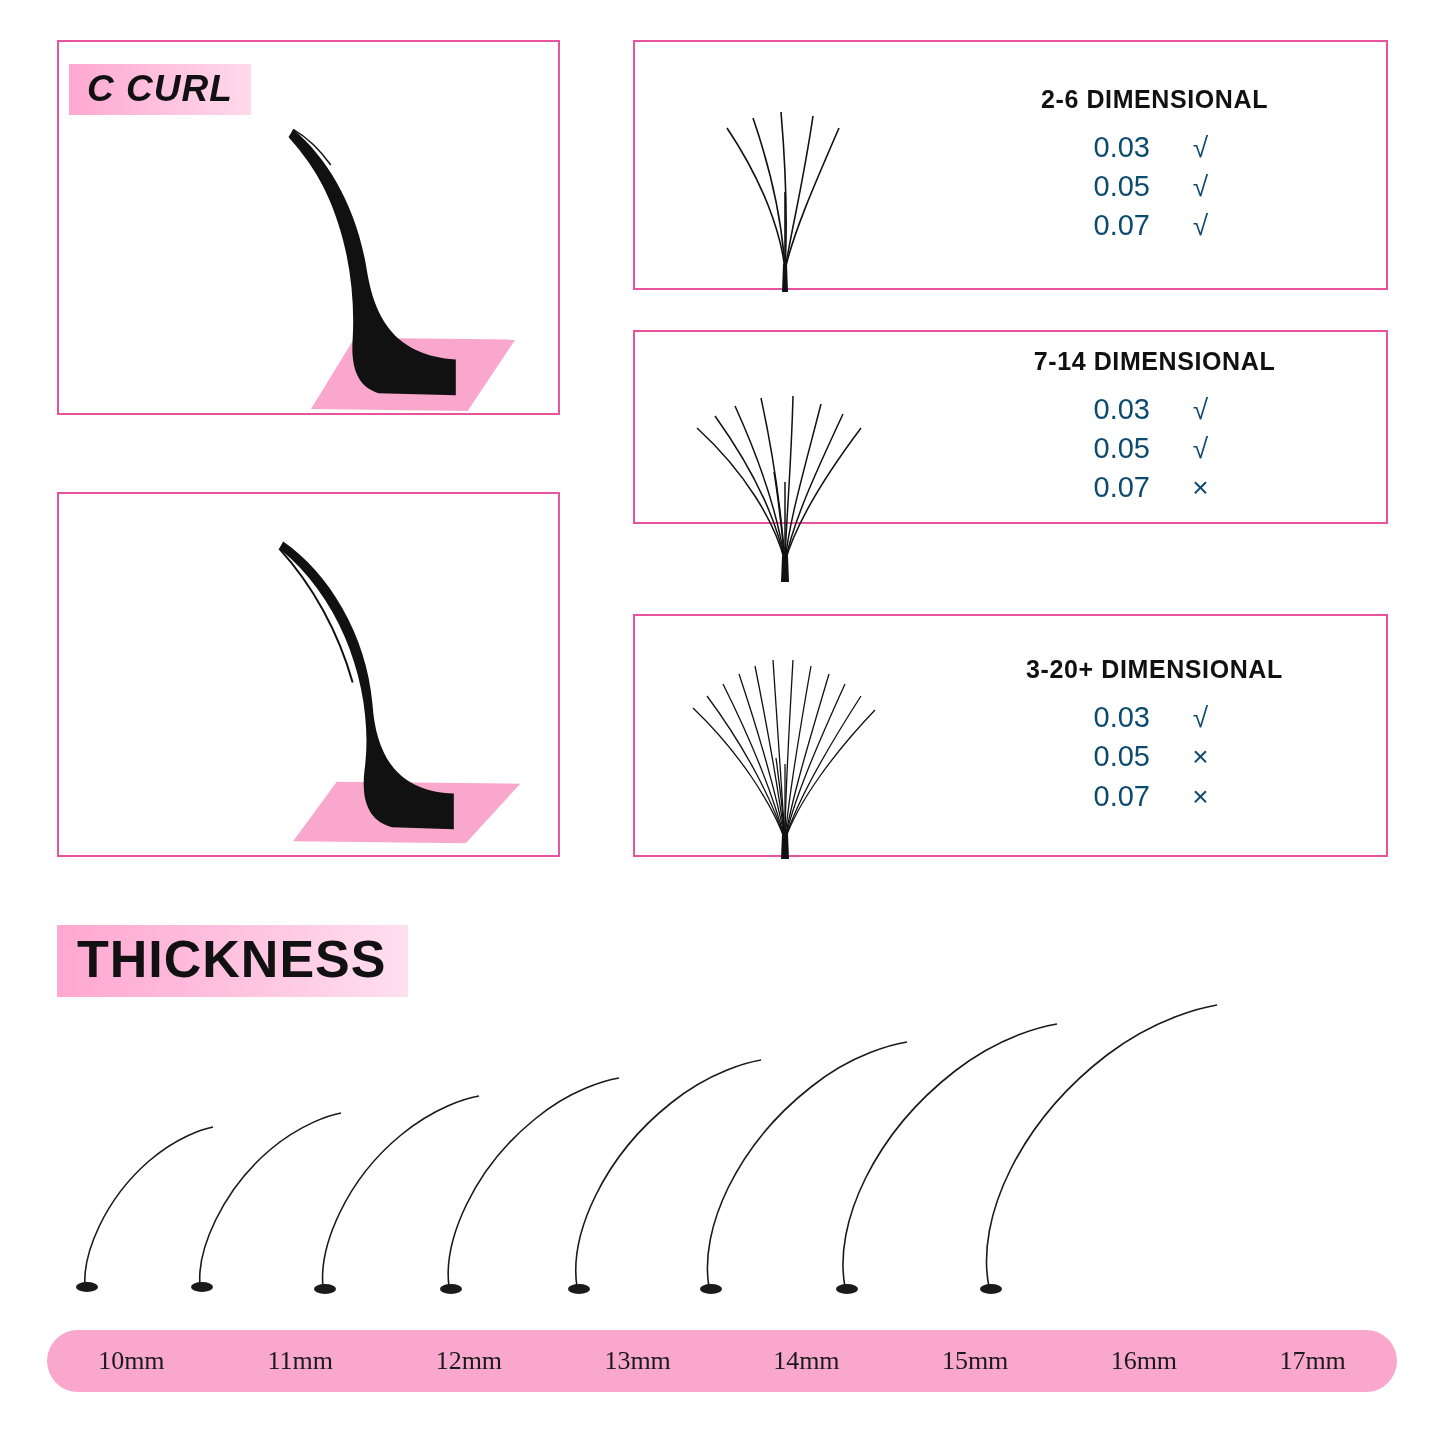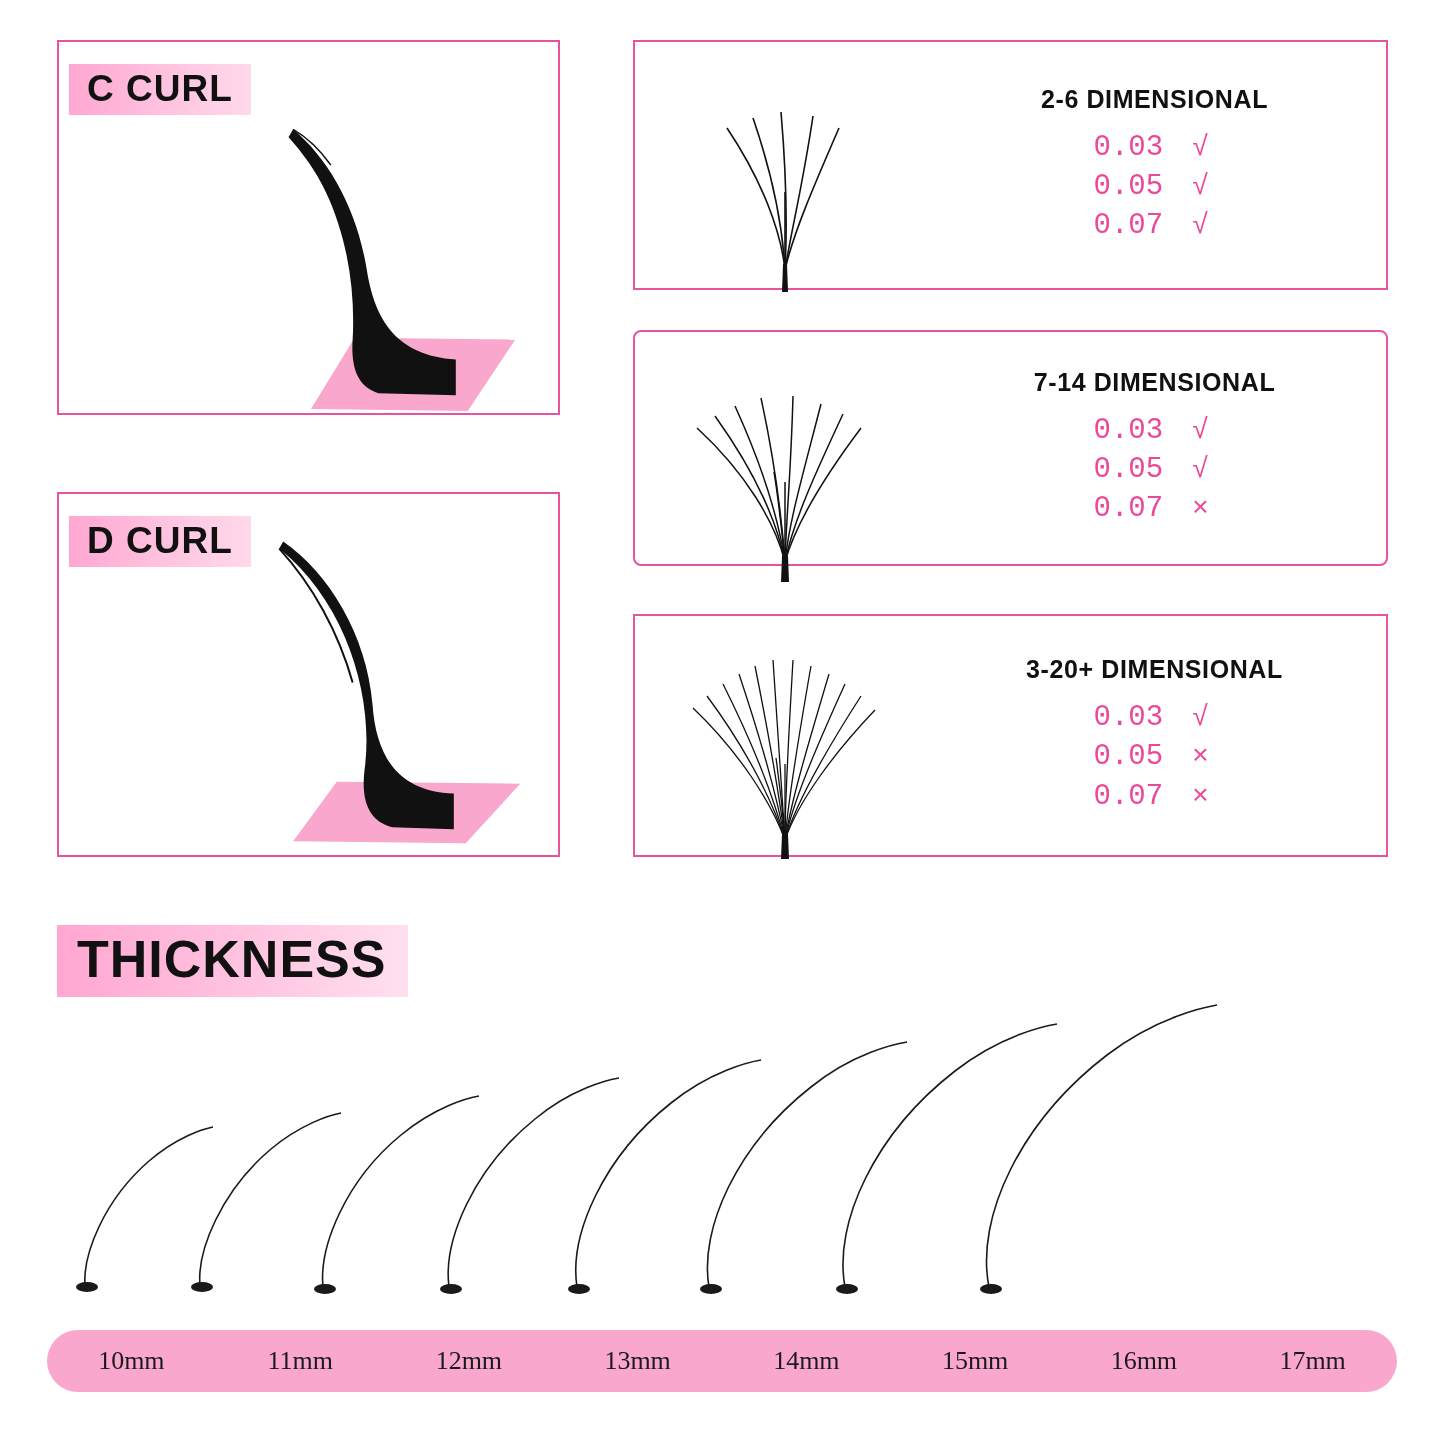--- a/index.html
+++ b/index.html
@@ -25,33 +25,34 @@
   
   #panel-c-curl { left: 57px;  top: 40px;  width: 503px; height: 375px; }
   #panel-d-curl { left: 57px;  top: 492px; width: 503px; height: 365px; }
 
   .curl-label {
     position: absolute;
     left: 10px;
     top: 22px;
     background: linear-gradient(to right, #ffa7d1 0%, #ffc4e0 55%, #ffd9ea 100%);
     padding: 6px 18px 8px 18px;
+    font-style: italic;
     font-weight: bold;
     font-size: 37px;
     letter-spacing: 1px;
     color: #111;
     font-family: "Liberation Sans", sans-serif;
     line-height: 1;
   }
 
   .curl-art { position: absolute; inset: 0; }
 
   
   #panel-dim-0 { left: 633px; top: 40px;  width: 755px; height: 250px; }
-  #panel-dim-1 { left: 633px; top: 330px; width: 755px; height: 236px; border-radius: 8px; }
+  #panel-dim-1 { left: 633px; top: 330px; width: 755px; height: 194px; }
   #panel-dim-2 { left: 633px; top: 614px; width: 755px; height: 243px; }
 
   .dim-inner {
     position: absolute;
     inset: 0;
     display: flex;
     align-items: center;
   }
   .fan-wrap {
     width: 300px;
@@ -69,23 +70,23 @@
     font-size: 25px;
     letter-spacing: 0.6px;
     color: #111;
     margin-bottom: 14px;
   }
   .dim-rows {
     display: inline-block;
     text-align: left;
   }
   .dim-row {
-    font-family: Liberation Mono, monospace;
+    font-family: Liberation Sans, sans-serif;
     font-size: 29px;
-    color: #ec4899;
+    color: #0c4a6e;
     line-height: 1.35;
     white-space: nowrap;
   }
   .dim-row .val { display: inline-block; width: 92px; }
   .dim-row .mark { display: inline-block; width: 30px; text-align: center; font-size: 28px; }
 
   
   #thickness-label {
     position: absolute;
     left: 57px;
@@ -133,21 +134,20 @@
   <div class="curl-label">C CURL</div>
   <svg class="curl-art" viewBox="0 0 503 375">
     <polygon points="298,298 460,300 412,372 254,370" fill="#f9a7cd"></polygon>
     <path d="M232,95 C282,150 300,230 296,300 C294,330 302,348 322,354 L400,356 L400,320 C340,316 318,280 310,228 C300,168 272,118 236,88 Z" fill="#111111"></path>
     <path d="M232,95 C262,128 282,168 292,210" stroke="#111111" stroke-width="2" fill="none"></path>
     <path d="M236,88 C250,96 264,110 274,124" stroke="#111111" stroke-width="1.5" fill="none"></path>
   </svg>
 </div>
 
 <div class="panel" id="panel-d-curl">
-  <div class="curl-label">D CURL</div>
   <svg class="curl-art" viewBox="0 0 503 365">
     <polygon points="280,290 465,292 410,352 236,350" fill="#f9a7cd"></polygon>
     <path d="M222,55 C290,110 318,205 308,278 C304,312 314,330 336,336 L398,338 L398,302 C344,300 320,268 316,212 C310,142 272,80 226,48 Z" fill="#111111"></path>
     <path d="M222,55 C256,92 282,140 296,190" stroke="#111111" stroke-width="2" fill="none"></path>
   </svg>
 </div>
 
 <div class="panel" id="panel-dim-0">
   <div class="dim-inner">
     <div class="fan-wrap">

